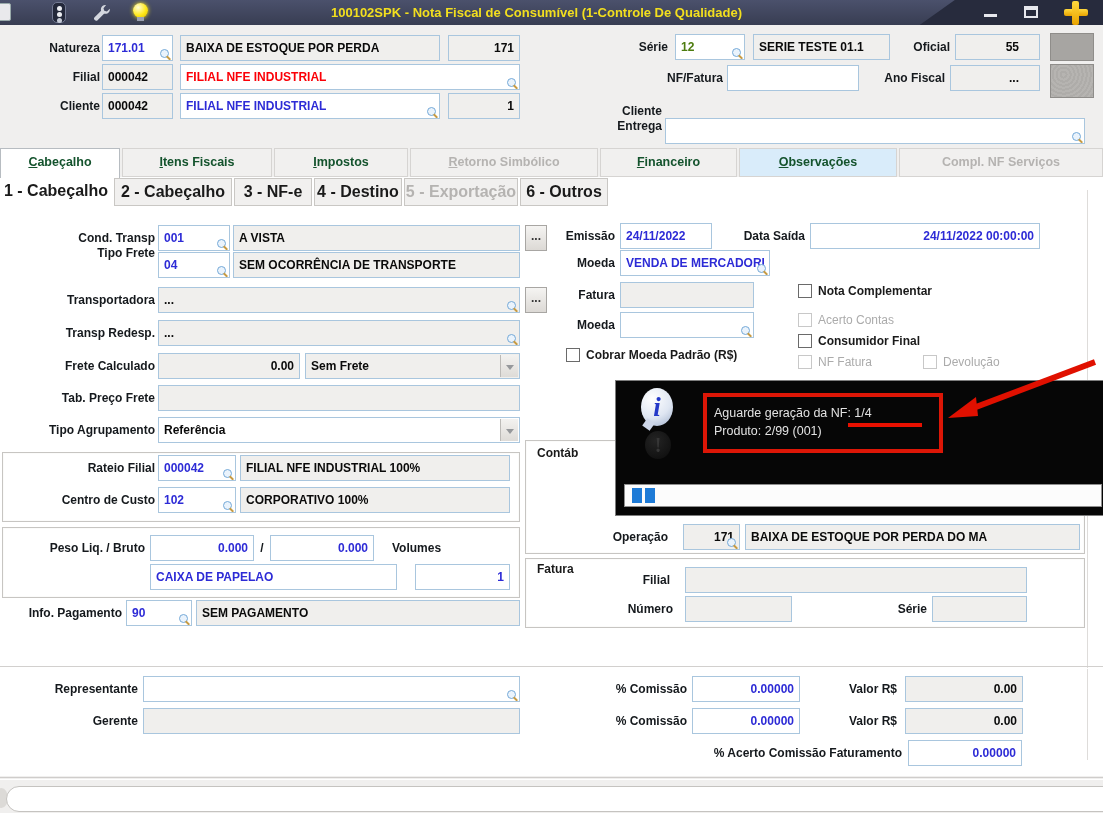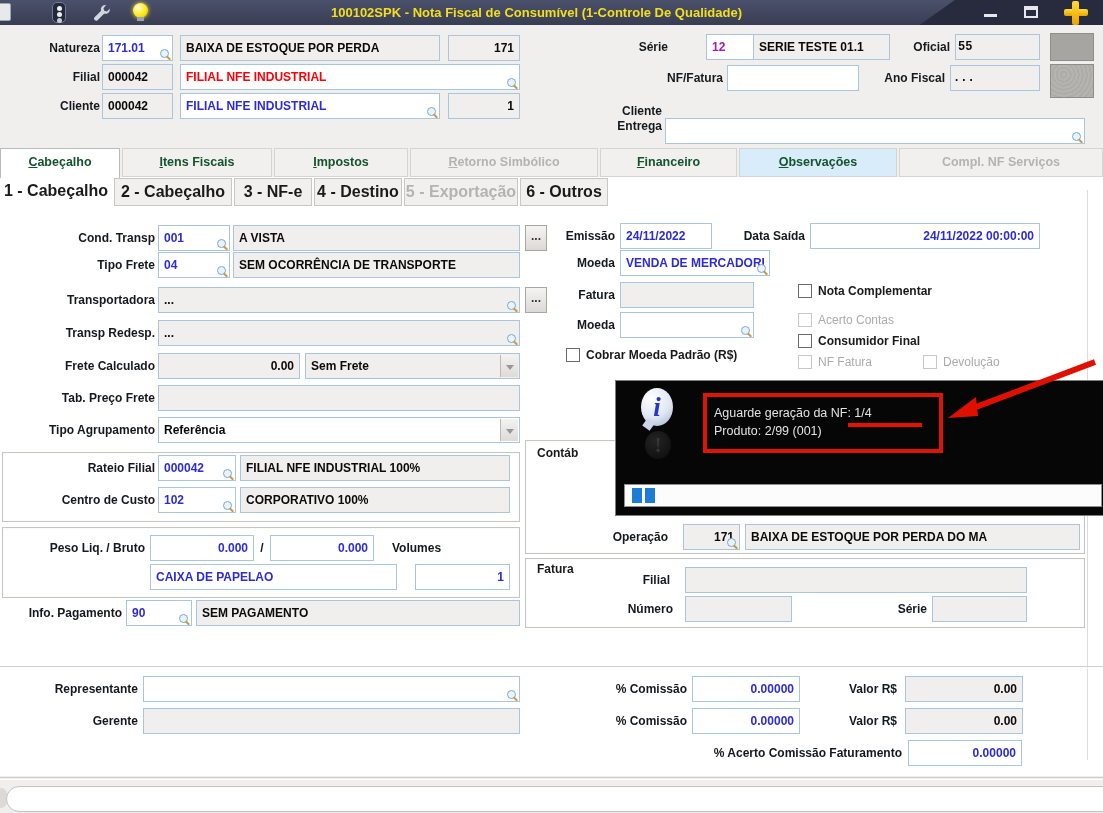--- a/index.html
+++ b/index.html
@@ -37,24 +37,24 @@
   .vline { position:absolute; left:1087px; top:190px; height:570px; border-left:1px solid #dedcda; }
 
   
   .lbl { position:absolute; font-weight:bold; font-size:12px; color:#15191d; text-align:right;
          height:26px; line-height:26px; white-space:nowrap; }
   .lbl.lh15 { height:15px; line-height:15px; }
   .fld { position:absolute; height:26px; border:1px solid #a9c6de; background:#fff; font-weight:bold; font-size:12px;
          line-height:24px; padding:0 5px; color:#0a0a0a; white-space:nowrap; overflow:hidden; }
   .fld.ro { background:#f0efed; }
   .fld.blue { color:#2d2bd6; }
-  .fld.red { color:#a21caf;margin-left:31px; }
+  .fld.red { color:#4d7c0f; }
   .fld.redtxt { color:#fb0007; }
   .fld.num { text-align:right; }
-  .fld.ctr { text-align:left; padding:0 2px;font-family:Liberation Mono, monospace; }
+  .fld.ctr { text-align:right; padding:0 20px; }
   .btn { position:absolute; border:1px solid #a8a6a3; background:linear-gradient(#f5f4f2,#dcd9d5);
          font-weight:bold; font-size:12px; text-align:center; line-height:20px; color:#333; }
   .mag { position:absolute; right:1px; bottom:0; width:11px; height:11px; pointer-events:none; }
   .mag::before { content:""; position:absolute; left:0; top:0; width:7px; height:7px; border:1.5px solid #74a9d8;
                  border-radius:50%; background:#eaf3fc; }
   .mag::after { content:""; position:absolute; right:0; bottom:1px; width:5px; height:2px; background:#c79b43;
                 transform:rotate(45deg); }
   .dda { position:absolute; right:1px; top:1px; bottom:1px; width:18px;
          background:linear-gradient(#f3f2f0,#dedbd7); border-left:1px solid #bcbab7; }
   .dda::after { content:""; position:absolute; left:5px; top:10px; border-left:4px solid transparent;
@@ -181,21 +181,21 @@
   <div class="stab" style="left:234px;width:78px">3 - NF-e</div>
   <div class="stab" style="left:314px;width:88px">4 - Destino</div>
   <div class="stab dis" style="left:404px;width:114px">5 - Exportação</div>
   <div class="stab" style="left:520px;width:88px">6 - Outros</div>
 
   <span class="lbl" style="left:4px;top:225px;width:151px">Cond. Transp</span>
   <div class="fld blue" style="left:158px;top:225px;width:72px"><span>001</span><i class="mag"></i></div>
   <div class="fld ro" style="left:233px;top:225px;width:287px">A VISTA</div>
   <div class="btn" style="left:525px;top:225px;width:22px;height:26px">...</div>
 
-  <span class="lbl" style="left:4px;top:252px;width:151px">Tipo Frete</span>
+  <span class="lbl" style="left:4px;top:240px;width:151px">Tipo Frete</span>
   <div class="fld blue" style="left:158px;top:252px;width:72px"><span>04</span><i class="mag"></i></div>
   <div class="fld ro" style="left:233px;top:252px;width:287px">SEM OCORRÊNCIA DE TRANSPORTE</div>
 
   <span class="lbl" style="left:4px;top:287px;width:151px">Transportadora</span>
   <div class="fld ro" style="left:158px;top:287px;width:362px"><span>...</span><i class="mag"></i></div>
   <div class="btn" style="left:525px;top:287px;width:22px;height:26px">...</div>
 
   <span class="lbl" style="left:4px;top:320px;width:151px">Transp Redesp.</span>
   <div class="fld ro" style="left:158px;top:320px;width:362px"><span>...</span><i class="mag"></i></div>
 

